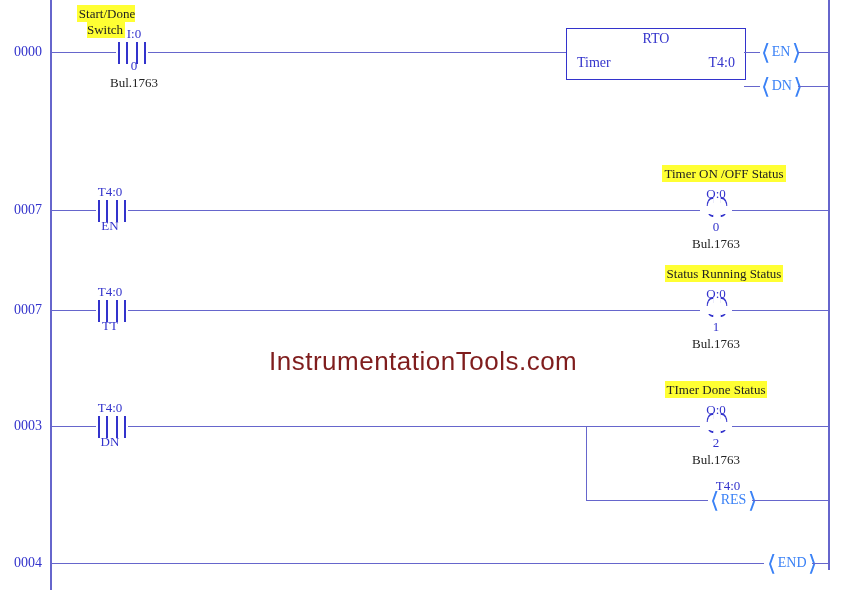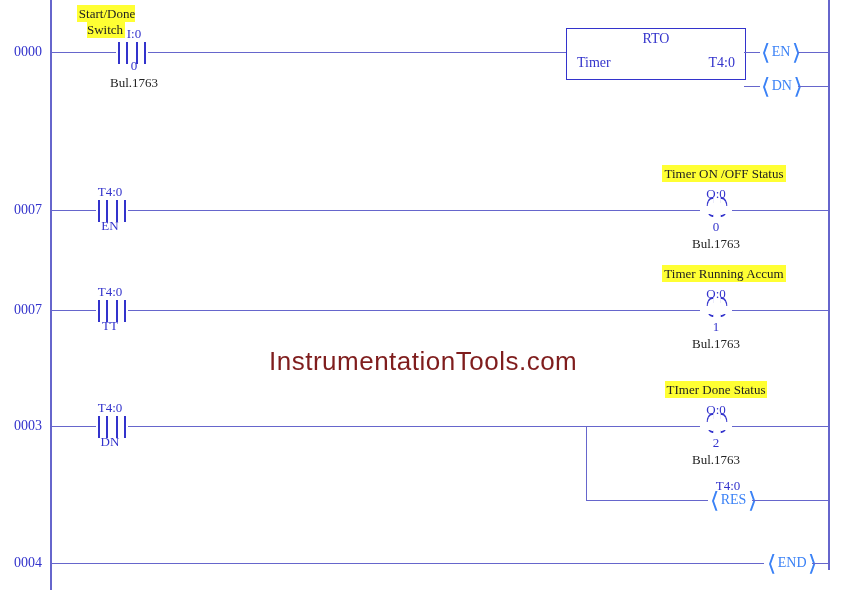--- a/index.html
+++ b/index.html
@@ -188,21 +188,21 @@
 <div class="label" style="left:676px;top:219px">0</div>
 <div class="label black" style="left:676px;top:236px">Bul.1763</div>
 <div class="gap" style="left:700px;top:206px;width:32px;height:8px"></div>
 
 <div class="rung-num" style="top:302px">0007</div>
 <div class="label" style="left:70px;top:284px">T4:0</div>
 <div class="rung-wire" style="left:52px;top:310px;width:44px"></div>
 <div class="xic" style="left:98px;top:302px"></div>
 <div class="label" style="left:70px;top:318px">TT</div>
 <div class="rung-wire" style="left:128px;top:310px;width:574px"></div>
-<div class="label" style="left:624px;top:266px;width:200px"><span class="highlight">Timer Running Accum</span></div>
+<div class="label" style="left:624px;top:266px;width:200px"><span class="highlight">Status Running Status</span></div>
 <div class="label" style="left:676px;top:286px">O:0</div>
 <div class="coil" style="left:704px;top:304px"></div>
 <div class="rung-wire" style="left:732px;top:310px;width:96px"></div>
 <div class="label" style="left:676px;top:319px">1</div>
 <div class="label black" style="left:676px;top:336px">Bul.1763</div>
 <div class="gap" style="left:700px;top:306px;width:32px;height:8px"></div>
 
 <div class="watermark" style="left:232px;top:346px">InstrumentationTools.com</div>
 
 <div class="rung-num" style="top:418px">0003</div>

